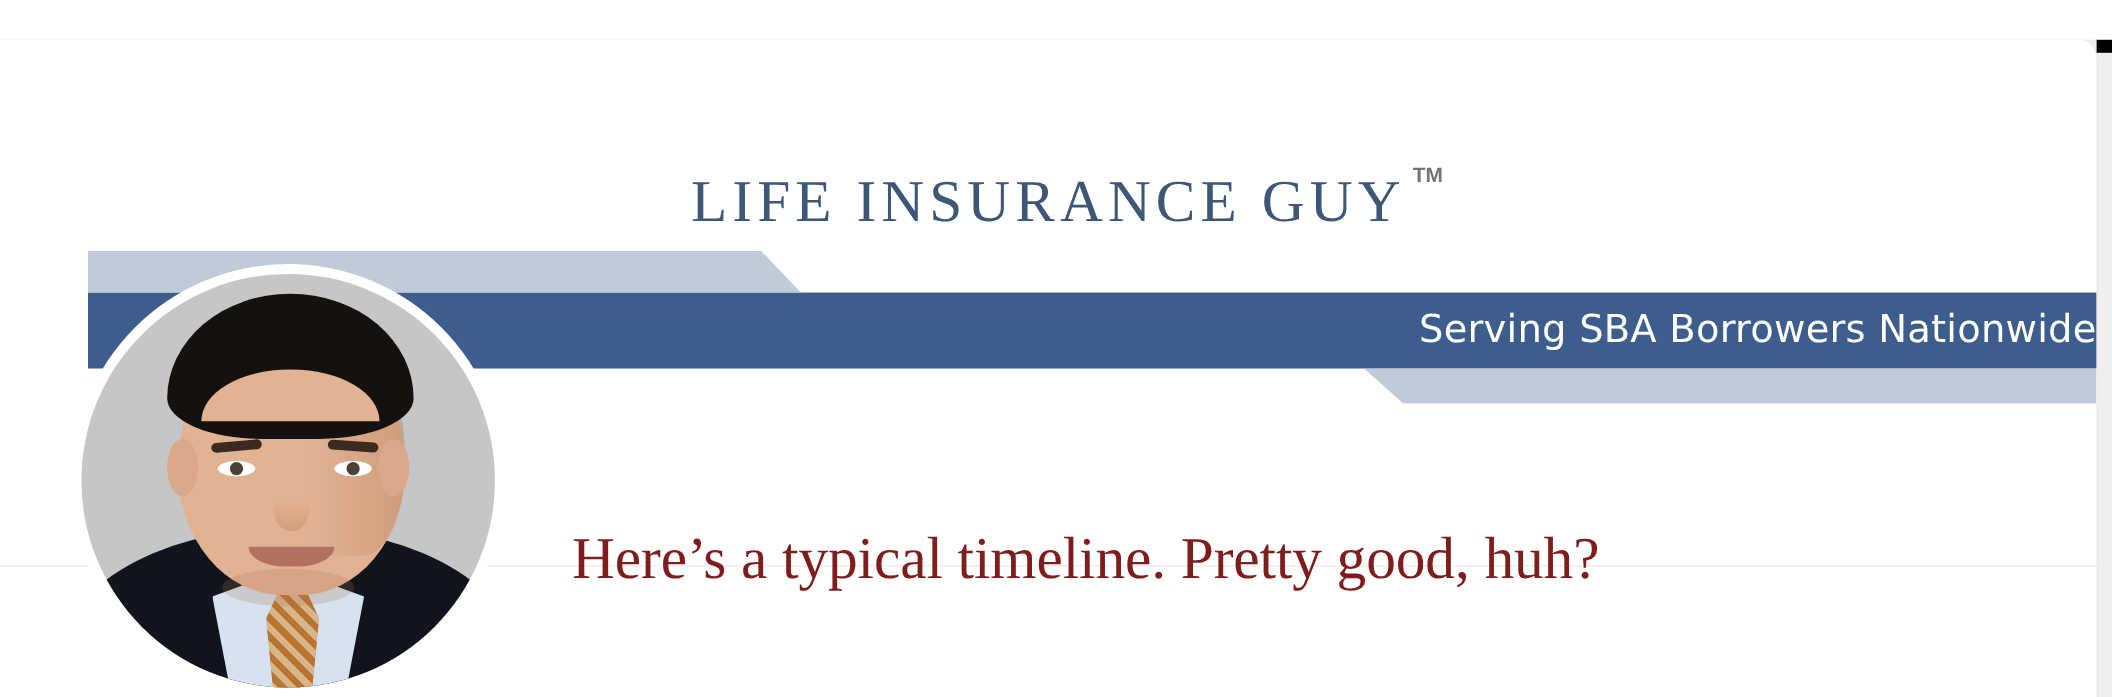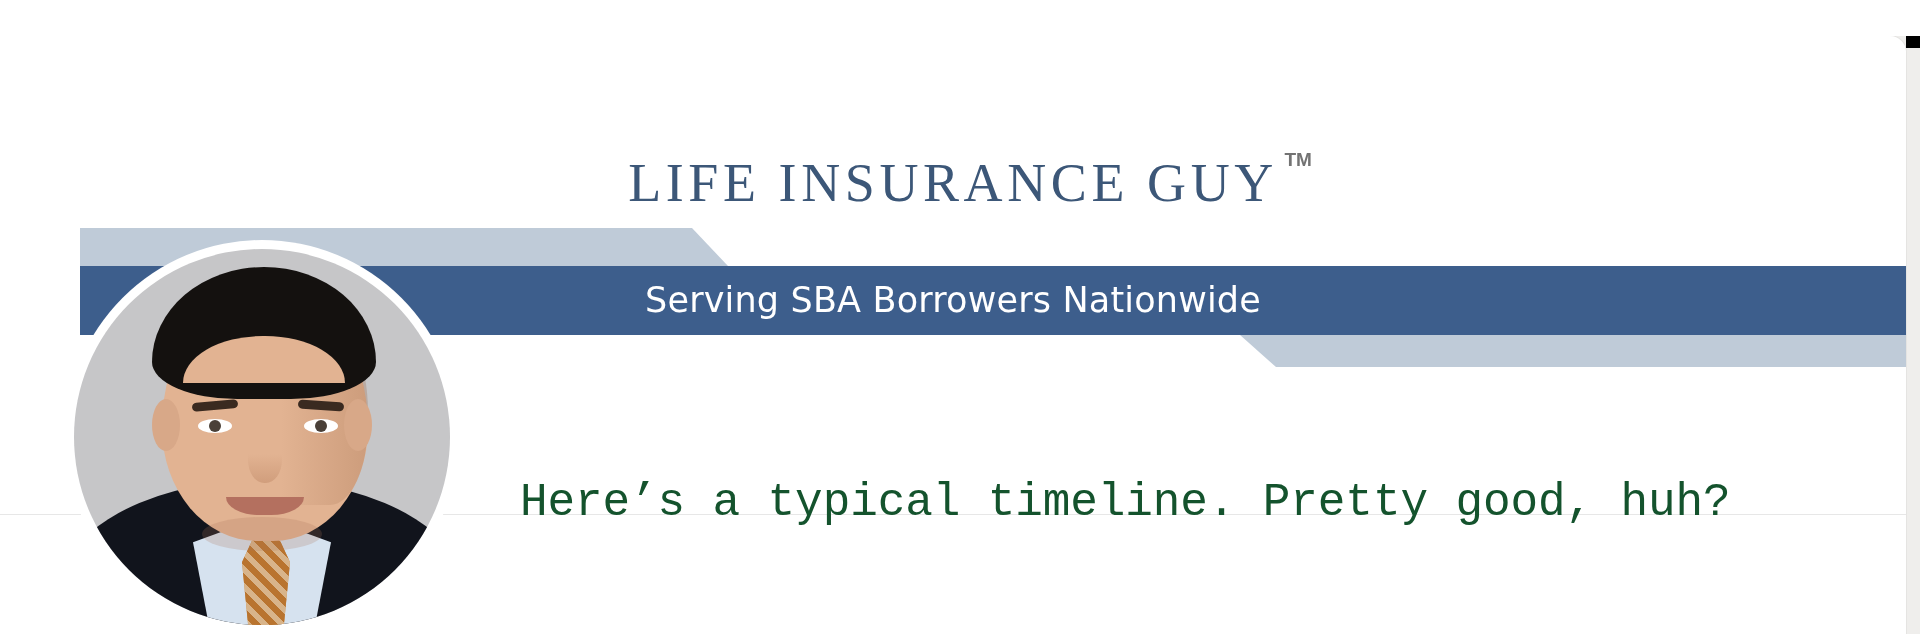--- a/index.html
+++ b/index.html
@@ -122,21 +122,21 @@
   }
 
   
   #tagline {
     position: absolute;
     left: 0;
     top: 232px;
     width: 1906px;
     height: 64px;
     line-height: 64px;
-    text-align: center;
+    text-align: right;
     color: #ffffff;
     font-family: "DejaVu Sans", "Liberation Sans", sans-serif;
     font-size: 35px;
     font-weight: 400;
     letter-spacing: 0.005em;
     white-space: nowrap;
   }
 
   
   #headline-rule {
@@ -147,24 +147,24 @@
     height: 1px;
     background: #e7e7e7;
   }
 
   
   #headline {
     position: absolute;
     left: 520px;
     top: 443px;
     width: 1300px;
-    font-family: Liberation Mono, monospace;
-    font-size: 46px;
+    font-family: Liberation Serif, serif;
+    font-size: 54px;
     line-height: 1.05;
-    color: #14532d;
+    color: #7f1d1d;
     white-space: nowrap;
     letter-spacing: -0.002em;
   }
 
   
   #portrait {
     position: absolute;
     left: 74px;
     top: 213px;
     width: 376px;

